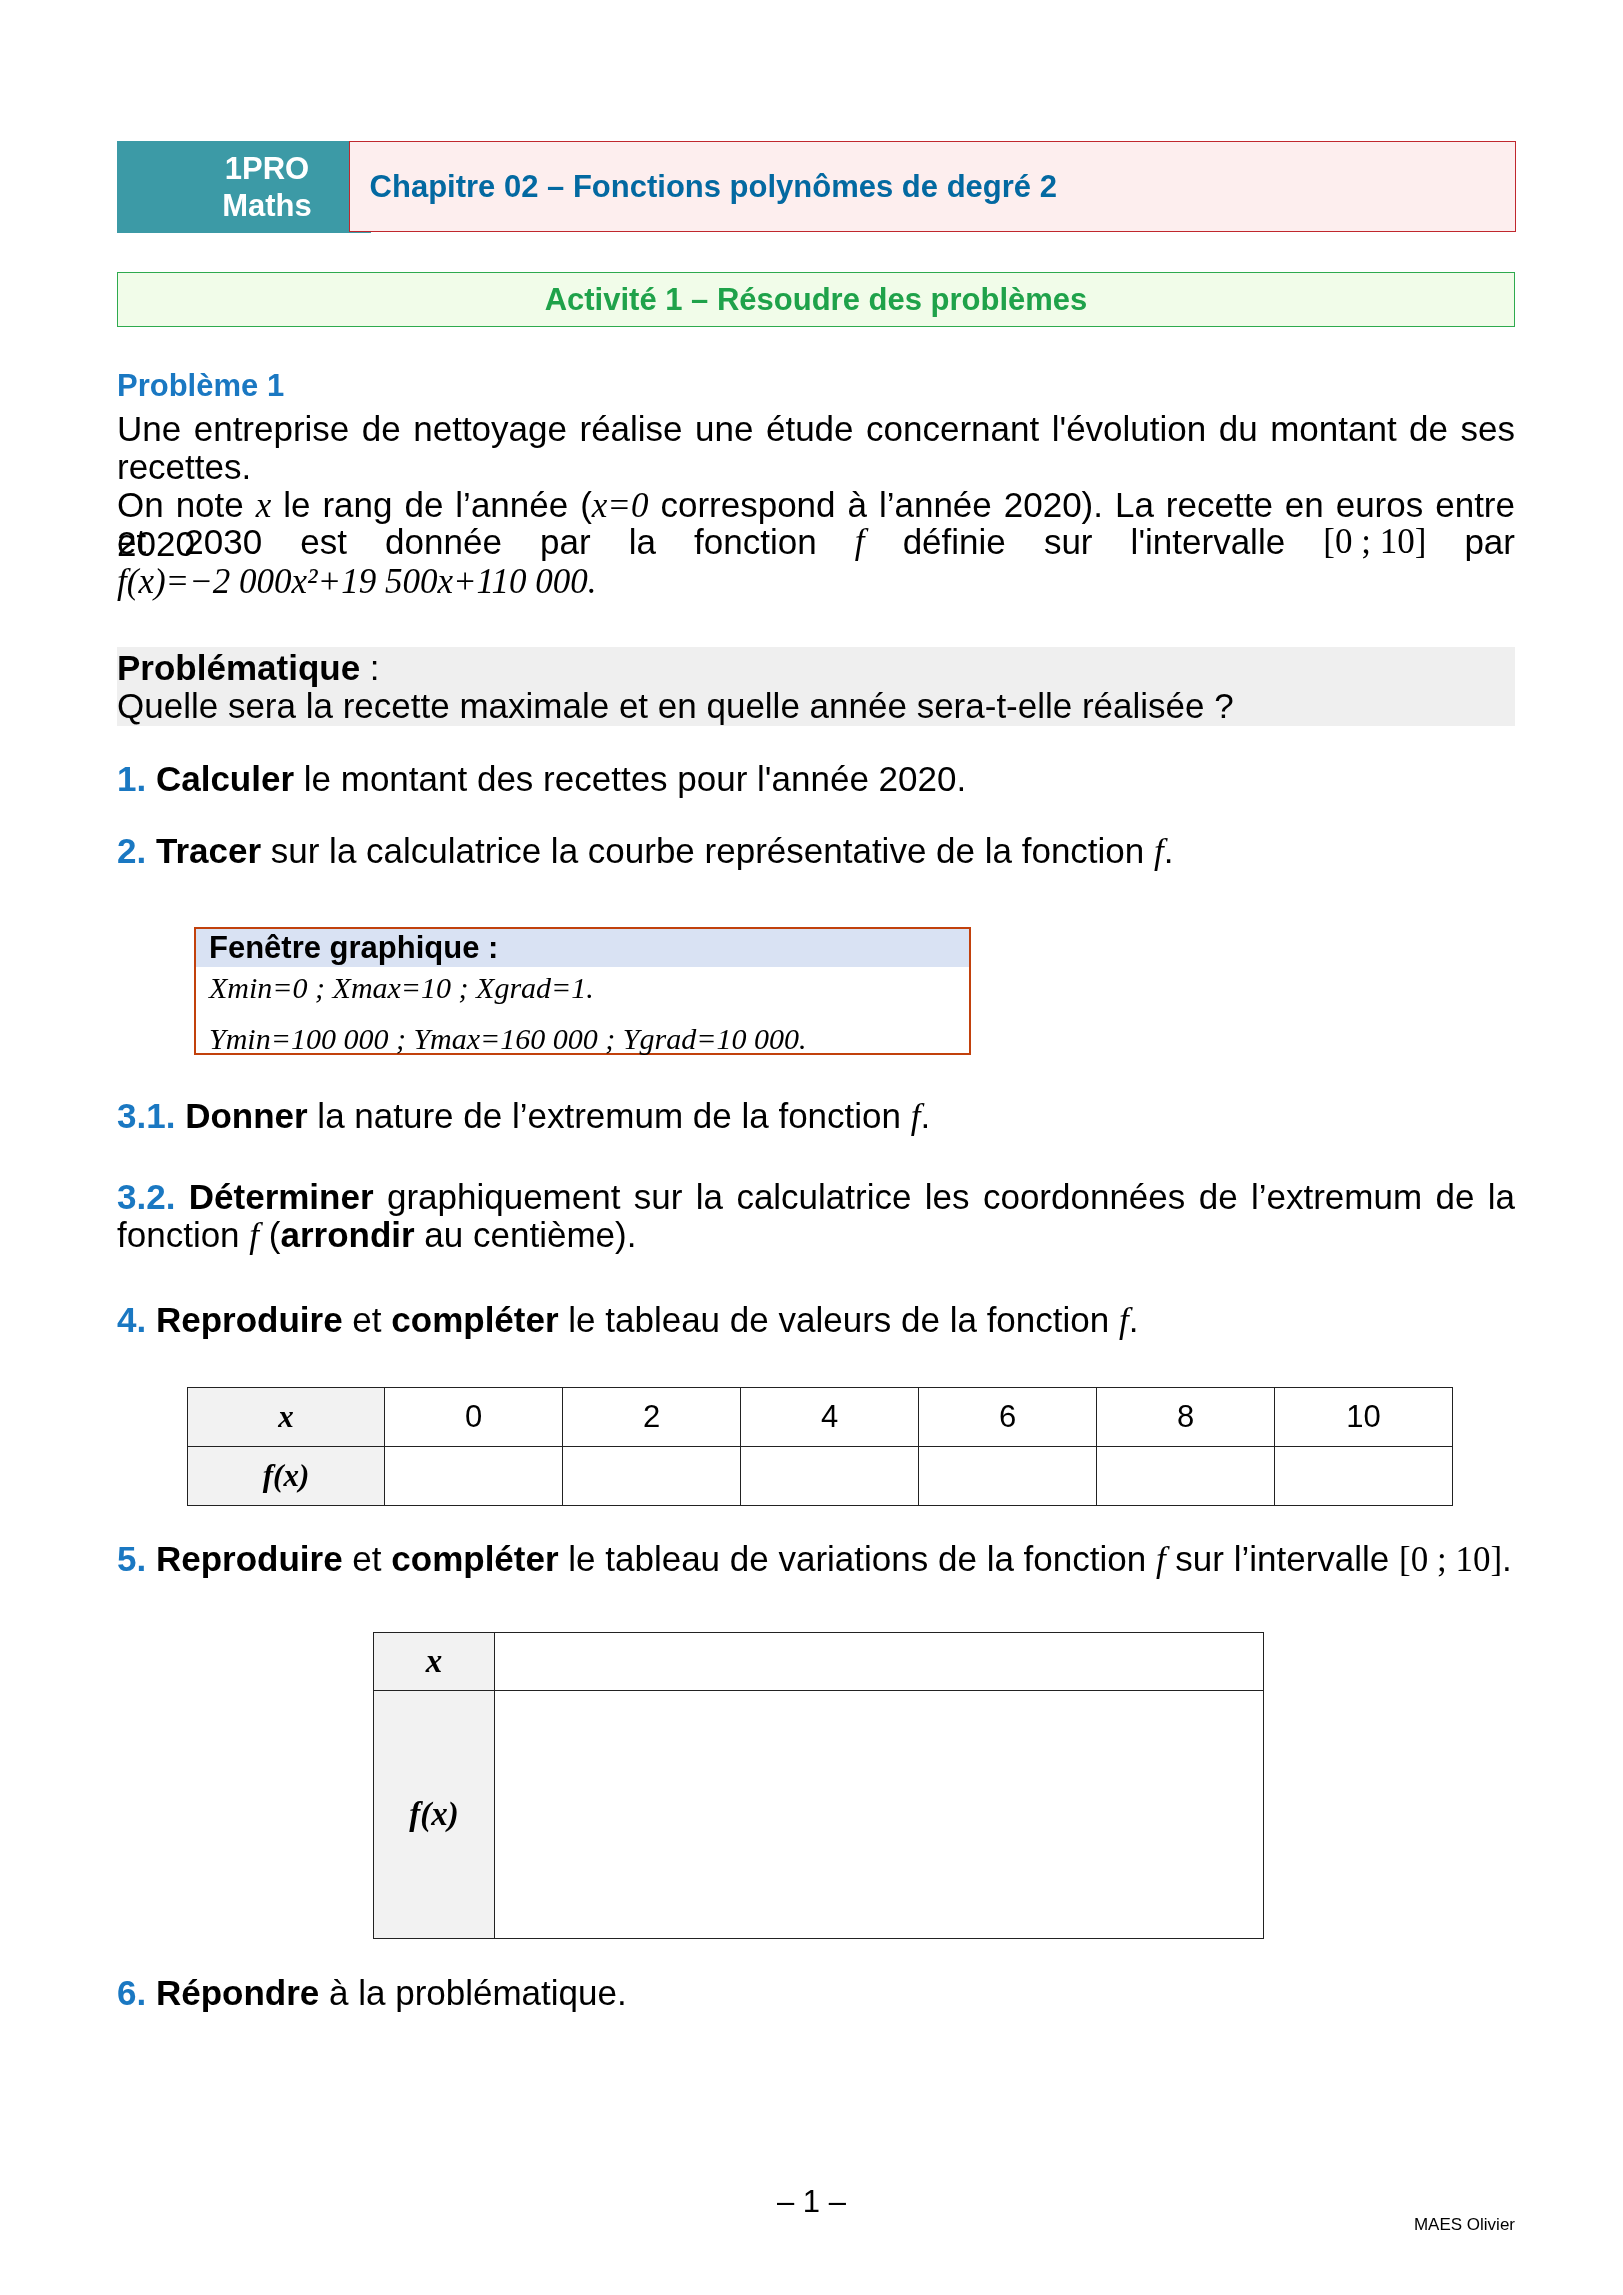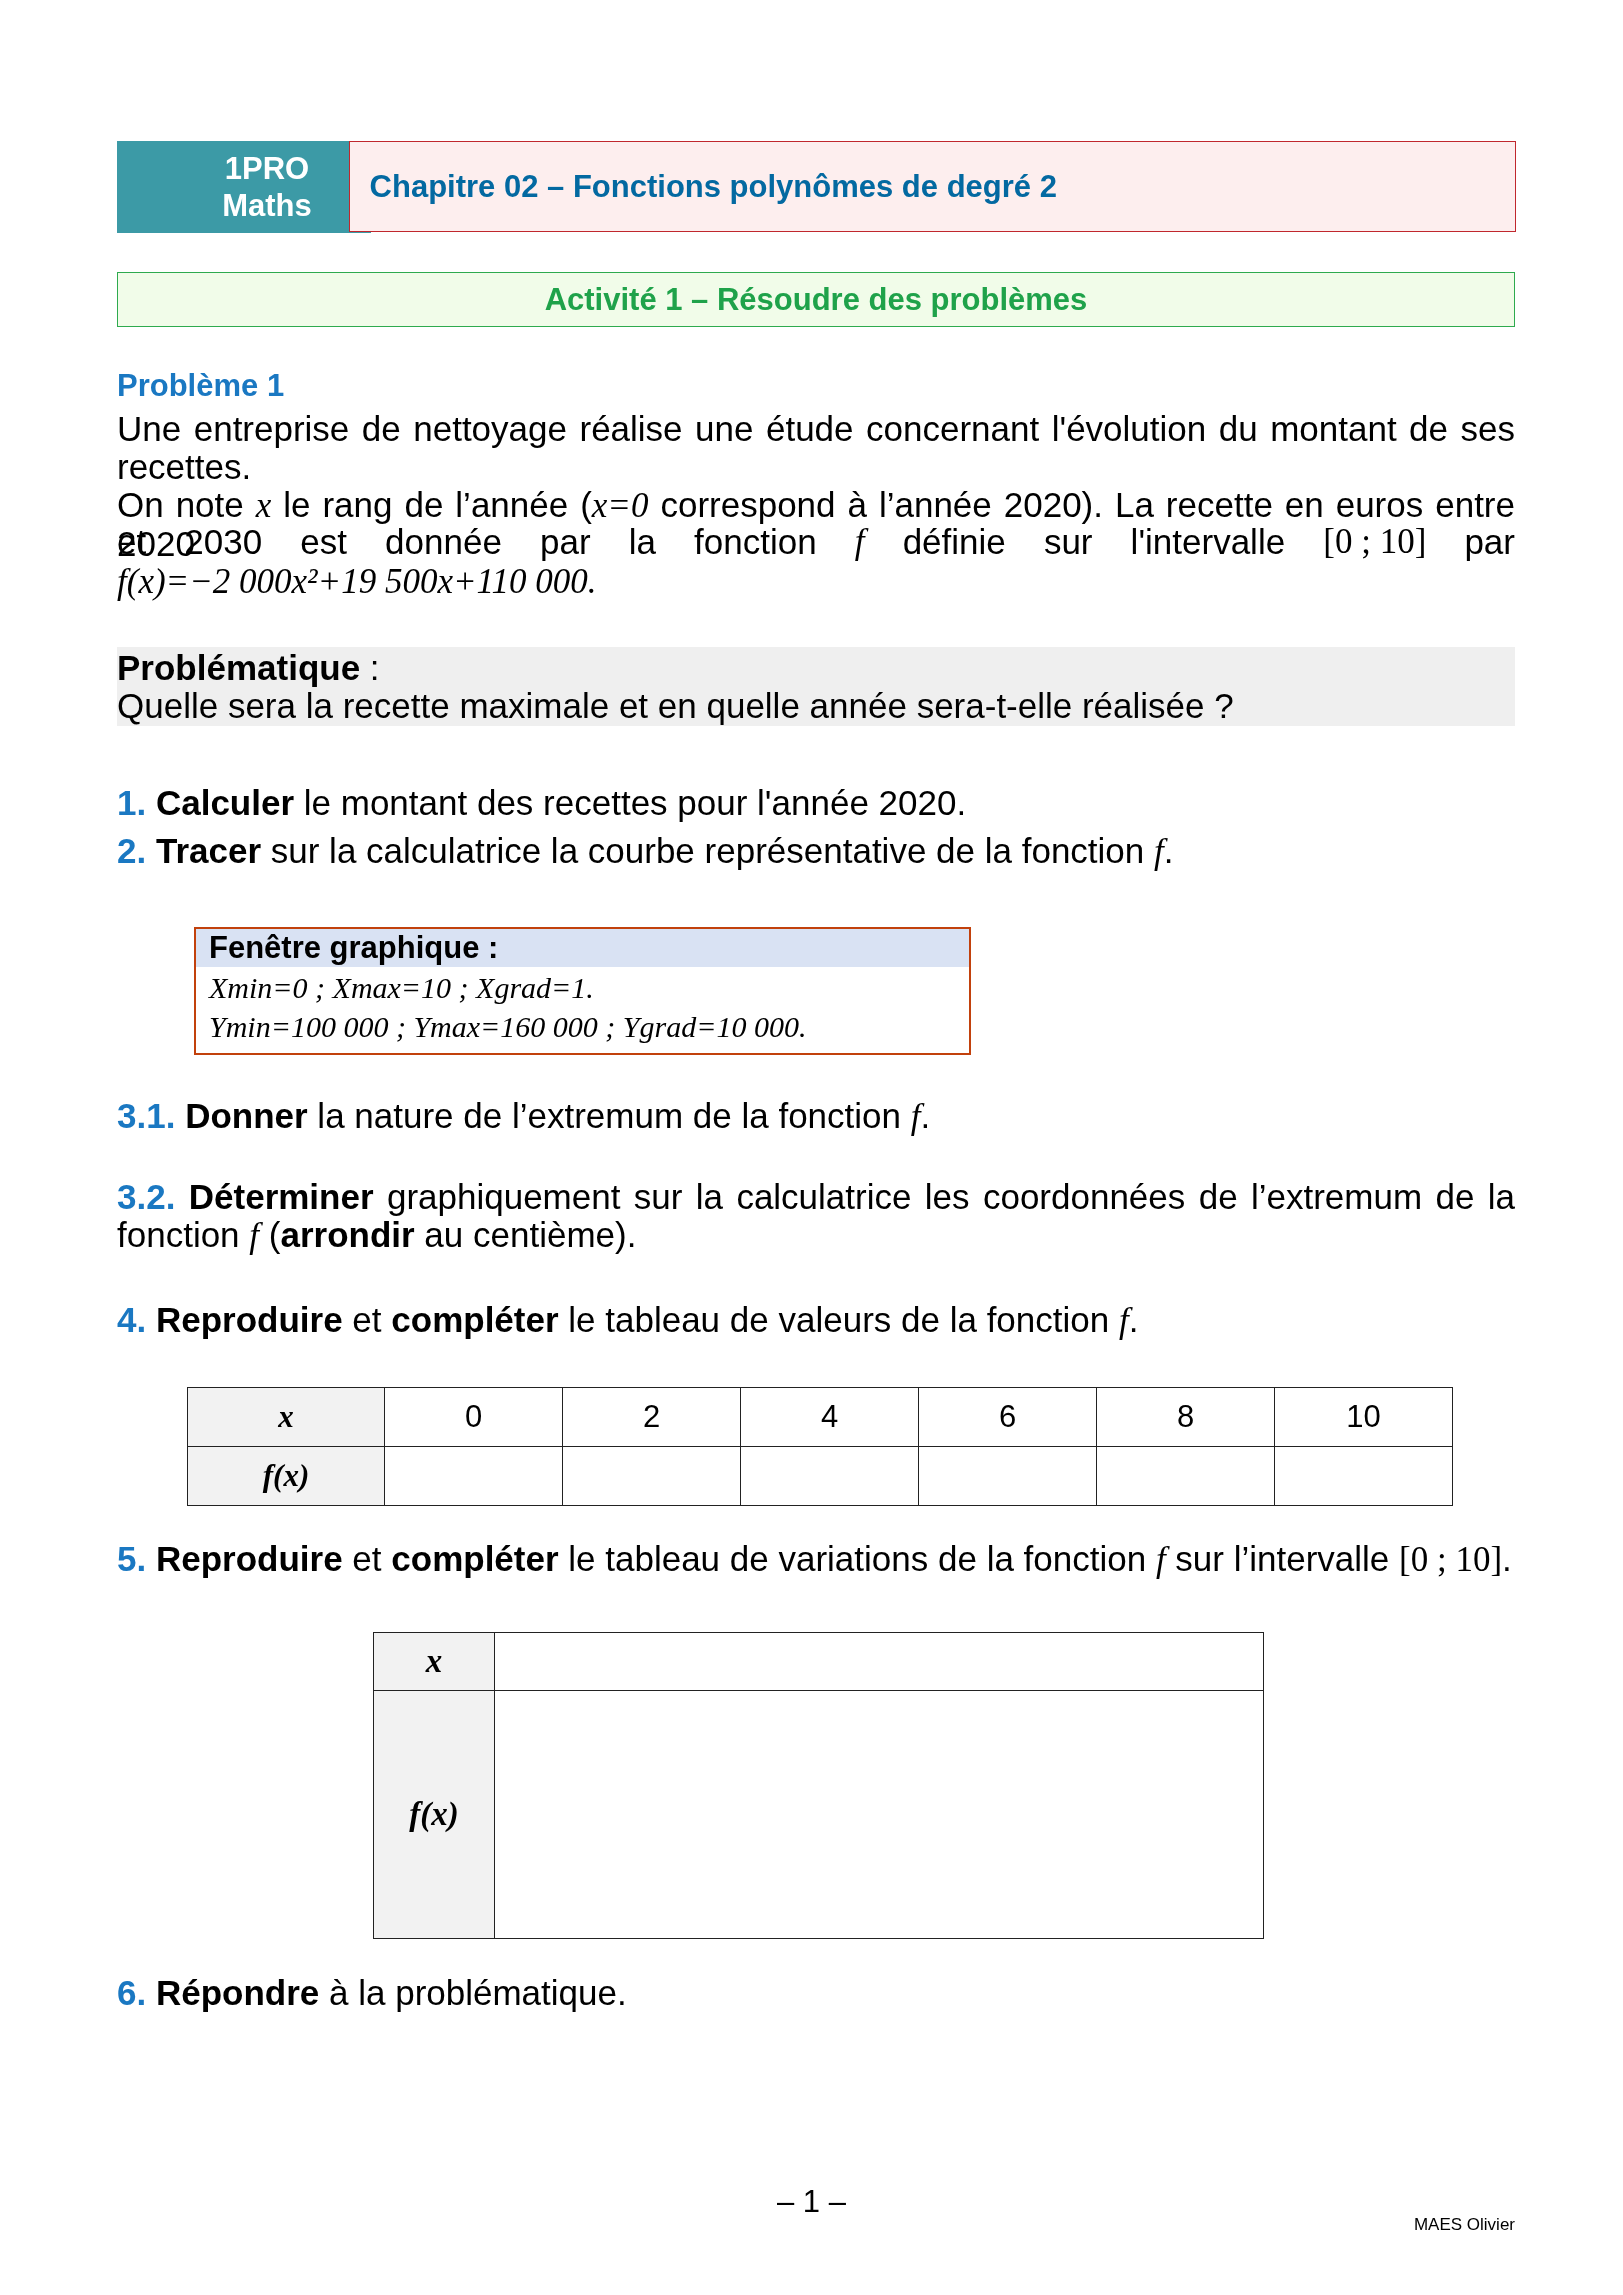--- a/index.html
+++ b/index.html
@@ -95,34 +95,34 @@
 
 <div class="abs para text math" style="top:563px; font-style:italic;">f(x)=−2 000x²+19 500x+110 000.</div>
 
 <div class="abs problematique">
   <div class="text" style="padding-top:2px;">
     <b>Problématique</b><span> :</span>
   </div>
   <div class="text">Quelle sera la recette maximale et en quelle année sera-t-elle réalisée ?</div>
 </div>
 
-<div class="abs para text" style="top:784px;">
+<div class="abs para text" style="top:760px;">
   <span class="blue">1.</span>
   <b>Calculer</b><span> le montant des recettes pour l'année 2020.</span>
 </div>
 
 <div class="abs para text" style="top:832px;">
   <span class="blue">2.</span>
   <b>Tracer</b><span> sur la calculatrice la courbe représentative de la fonction </span><span class="math">f</span><span>.</span>
 </div>
 
 <div class="abs fen">
   <div class="fen-head">Fenêtre graphique :</div>
   <div class="fen-line math">Xmin=0 ; Xmax=10 ; Xgrad=1.</div>
-  <div class="fen-line math" style="line-height:38px;">Ymin=100 000 ; Ymax=160 000 ; Ygrad=10 000.</div>
+  <div class="fen-line math" style="line-height:38px;margin-top:12px;">Ymin=100 000 ; Ymax=160 000 ; Ygrad=10 000.</div>
 </div>
 
 <div class="abs para text" style="top:1097px;">
   <span class="blue">3.1.</span>
   <b>Donner</b><span> la nature de l’extremum de la fonction </span><span class="math">f</span><span>.</span>
 </div>
 
 <div class="abs para text justify" style="top:1178px;">
   <span class="blue">3.2.</span>
   <b>Déterminer</b><span> graphiquement sur la calculatrice les coordonnées de l’extremum de la</span>

